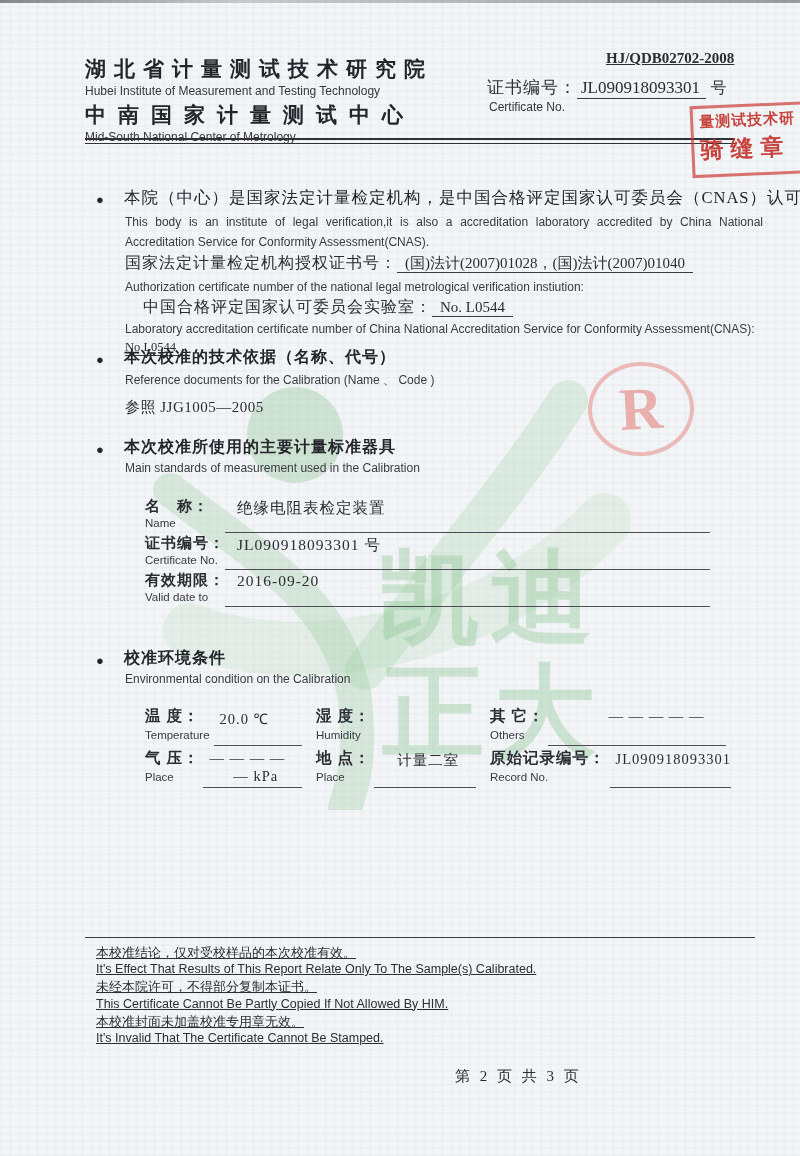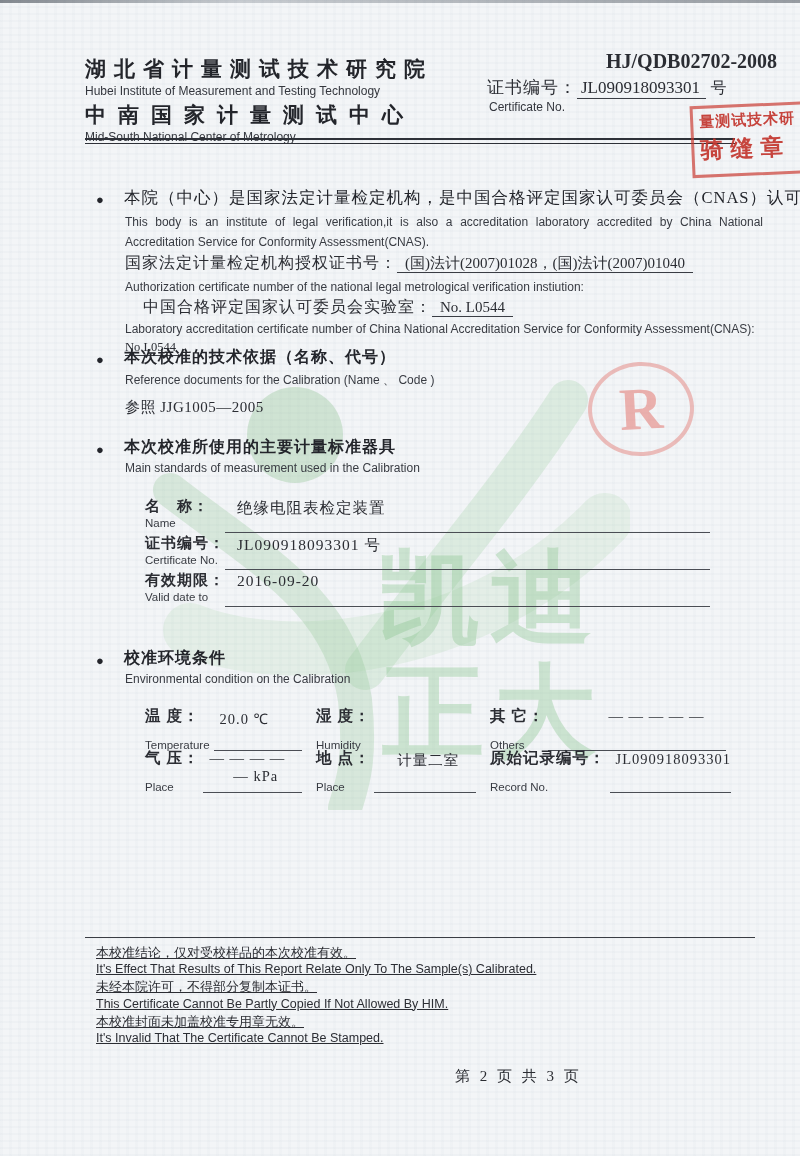--- a/index.html
+++ b/index.html
@@ -24,21 +24,21 @@
           display:flex;align-items:center;justify-content:center;
           font-family:"Liberation Serif", serif;font-size:60px;font-weight:bold;
           color:rgba(228,130,124,.6);transform:rotate(-3deg);}
   
   .content{position:relative;z-index:1;}
   .org{position:absolute;left:85px;top:55px;}
   .org-cn1{font-size:21px;font-weight:bold;letter-spacing:8px;white-space:nowrap;color:#23252b;}
   .org-en{font-size:12px;color:#33363d;margin-top:1px;}
   .org-cn2{font-size:21px;font-weight:bold;letter-spacing:12px;white-space:nowrap;margin-top:3px;color:#23252b;}
   .doc-code{position:absolute;left:606px;top:50px;font-family:"Liberation Serif", serif;
-            font-size:20px;font-weight:bold;white-space:nowrap;}
+            font-size:15px;font-weight:bold;white-space:nowrap;text-decoration:underline;}
   .cert-line{position:absolute;left:487px;top:76px;white-space:nowrap;}
   .cert-label{font-family:"Liberation Serif", serif;font-size:17px;letter-spacing:1px;}
   .cert-no{font-family:"Liberation Serif", serif;font-size:17px;
            border-bottom:1px solid #3a3d44;padding:0 6px 1px 4px;}
   .cert-suffix{font-family:"Liberation Serif", serif;font-size:16px;}
   .cert-en{position:absolute;left:489px;top:100px;font-size:12px;color:#33363d;}
   .rule{position:absolute;left:85px;top:138px;width:650px;height:3px;
         border-top:2px solid #2e3138;border-bottom:1px solid #2e3138;}
   
   .stamp{position:absolute;left:691px;top:103px;width:150px;height:72px;
@@ -63,21 +63,21 @@
   .std-label-cn{font-family:"Liberation Serif", serif;font-size:15px;font-weight:bold;letter-spacing:1px;white-space:nowrap;}
   .std-label-en{font-size:11.5px;color:#383b42;margin-top:1px;white-space:nowrap;}
   .std-value{border-bottom:1px solid #4a4d54;font-family:"Liberation Serif", serif;
              font-size:15.5px;padding:1px 0 0 12px;letter-spacing:1px;}
   
   .env-grid{position:absolute;left:145px;top:706px;display:grid;
             grid-template-columns:171px 174px 250px;grid-auto-rows:40px;row-gap:2px;}
   .env-cell{display:grid;grid-template-columns:auto 1fr;column-gap:4px;padding-right:14px;}
   .env-labels{display:flex;flex-direction:column;justify-content:flex-start;}
   .env-label-cn{font-family:"Liberation Serif", serif;font-size:15.5px;font-weight:bold;white-space:nowrap;letter-spacing:1px;}
-  .env-label-en{font-size:11.5px;color:#383b42;white-space:nowrap;margin-top:12px;}
+  .env-label-en{font-size:11.5px;color:#383b42;white-space:nowrap;margin-top:2px;}
   .env-values{border-bottom:1px solid #4a4d54;display:flex;flex-direction:column;
               font-family:"Liberation Serif", serif;font-size:14.5px;letter-spacing:1px;
               padding:2px 0 0 6px;color:#2b2d33;}
   .env-v2{margin-top:1px;text-align:center;}
   
   .foot-rule{position:absolute;left:85px;top:937px;width:670px;height:1px;background:#3a3d44;}
   .footer{position:absolute;left:96px;top:944px;line-height:17.2px;text-decoration:underline;}
   .foot-zh{font-family:"Liberation Serif", serif;font-size:13px;color:#2b2d33;}
   .foot-en{font-size:12.5px;color:#2b2d33;}
   .page-num{position:absolute;left:455px;top:1067px;font-family:"Liberation Serif", serif;

